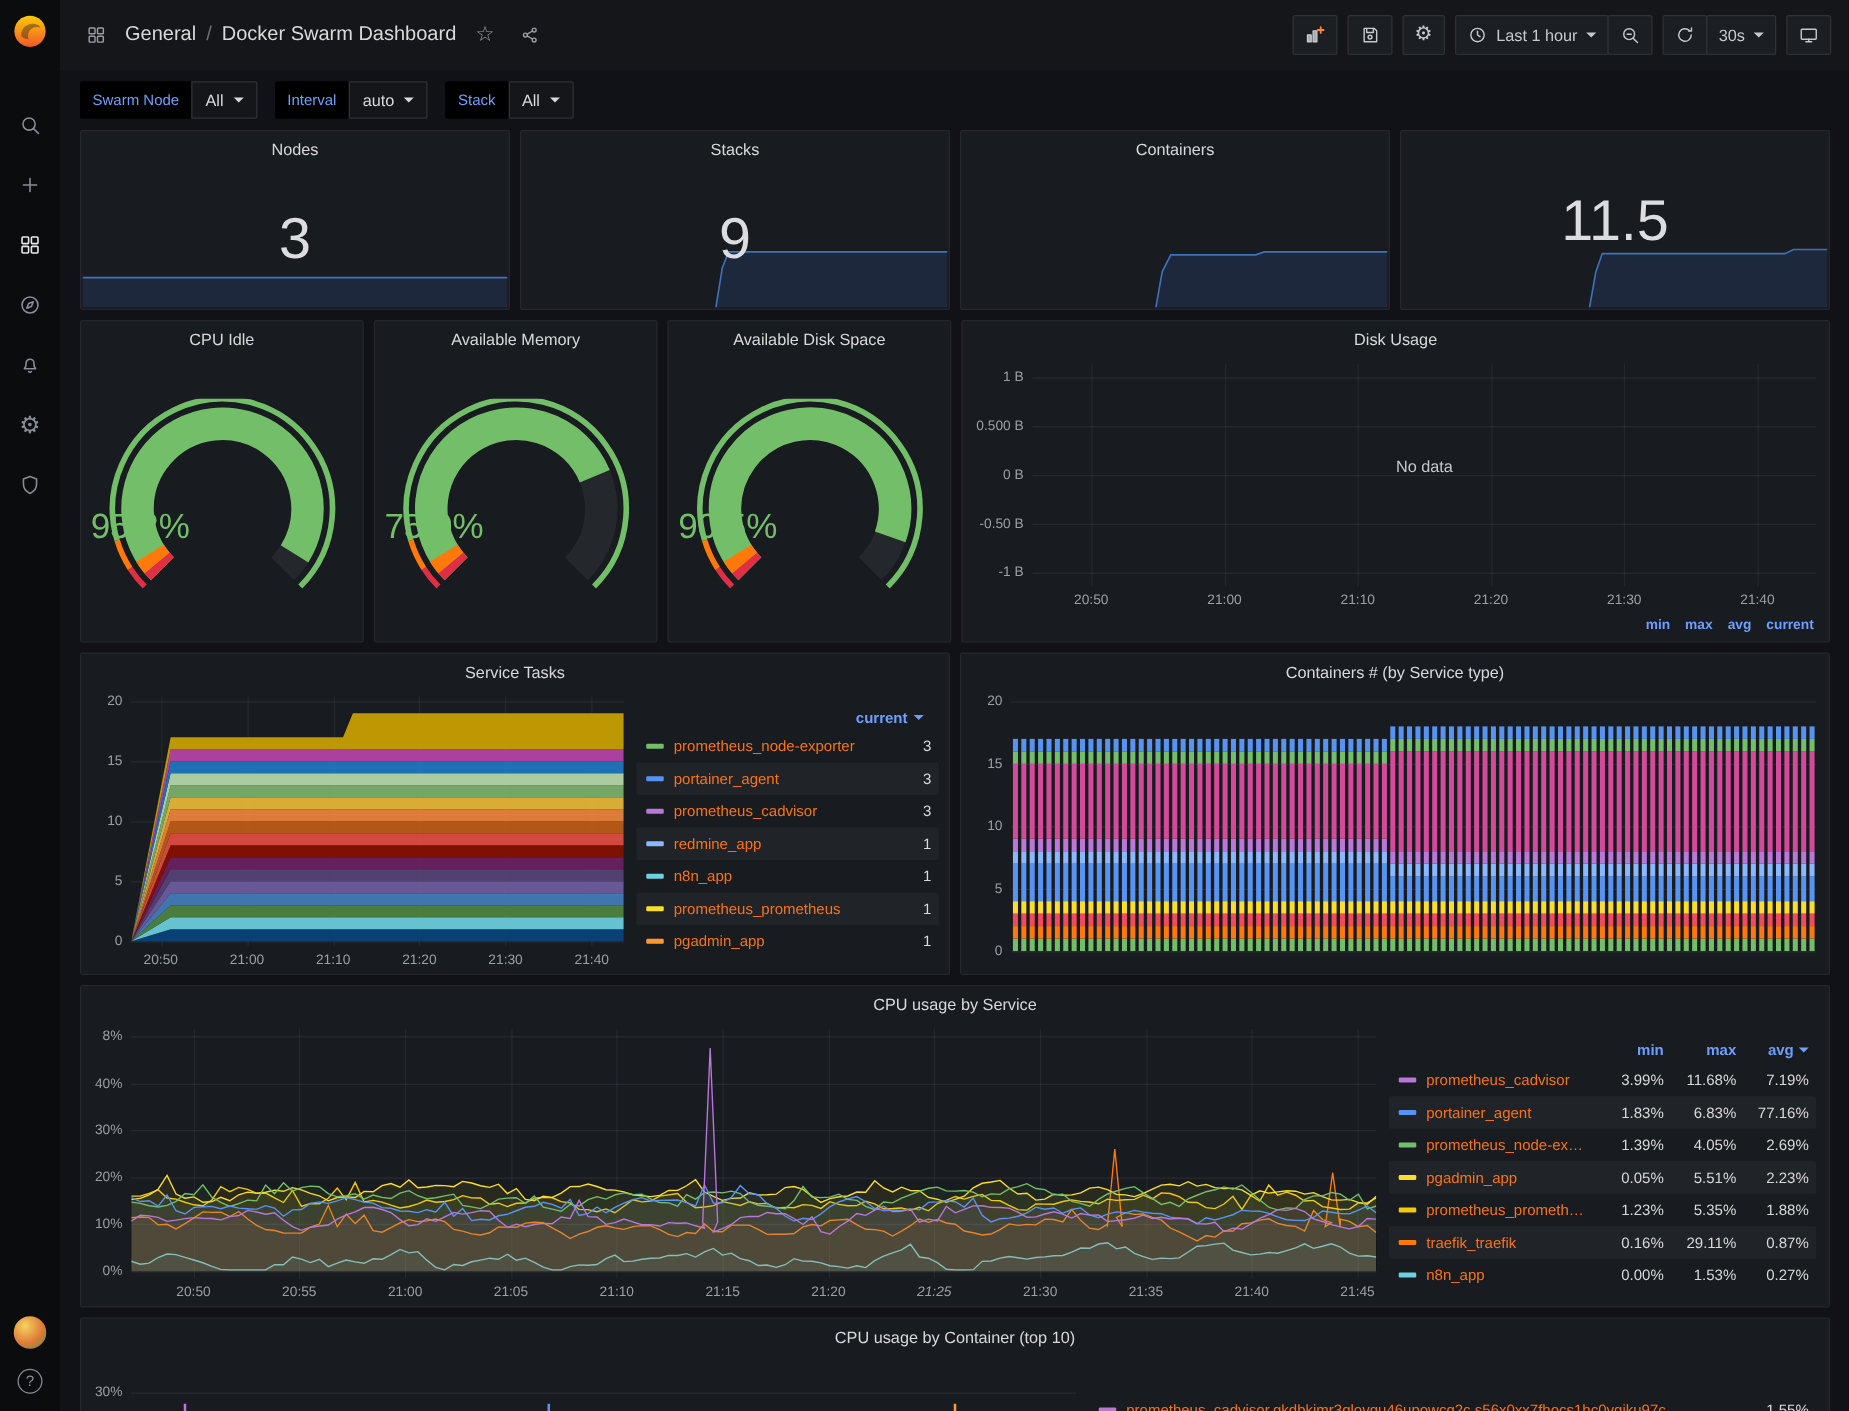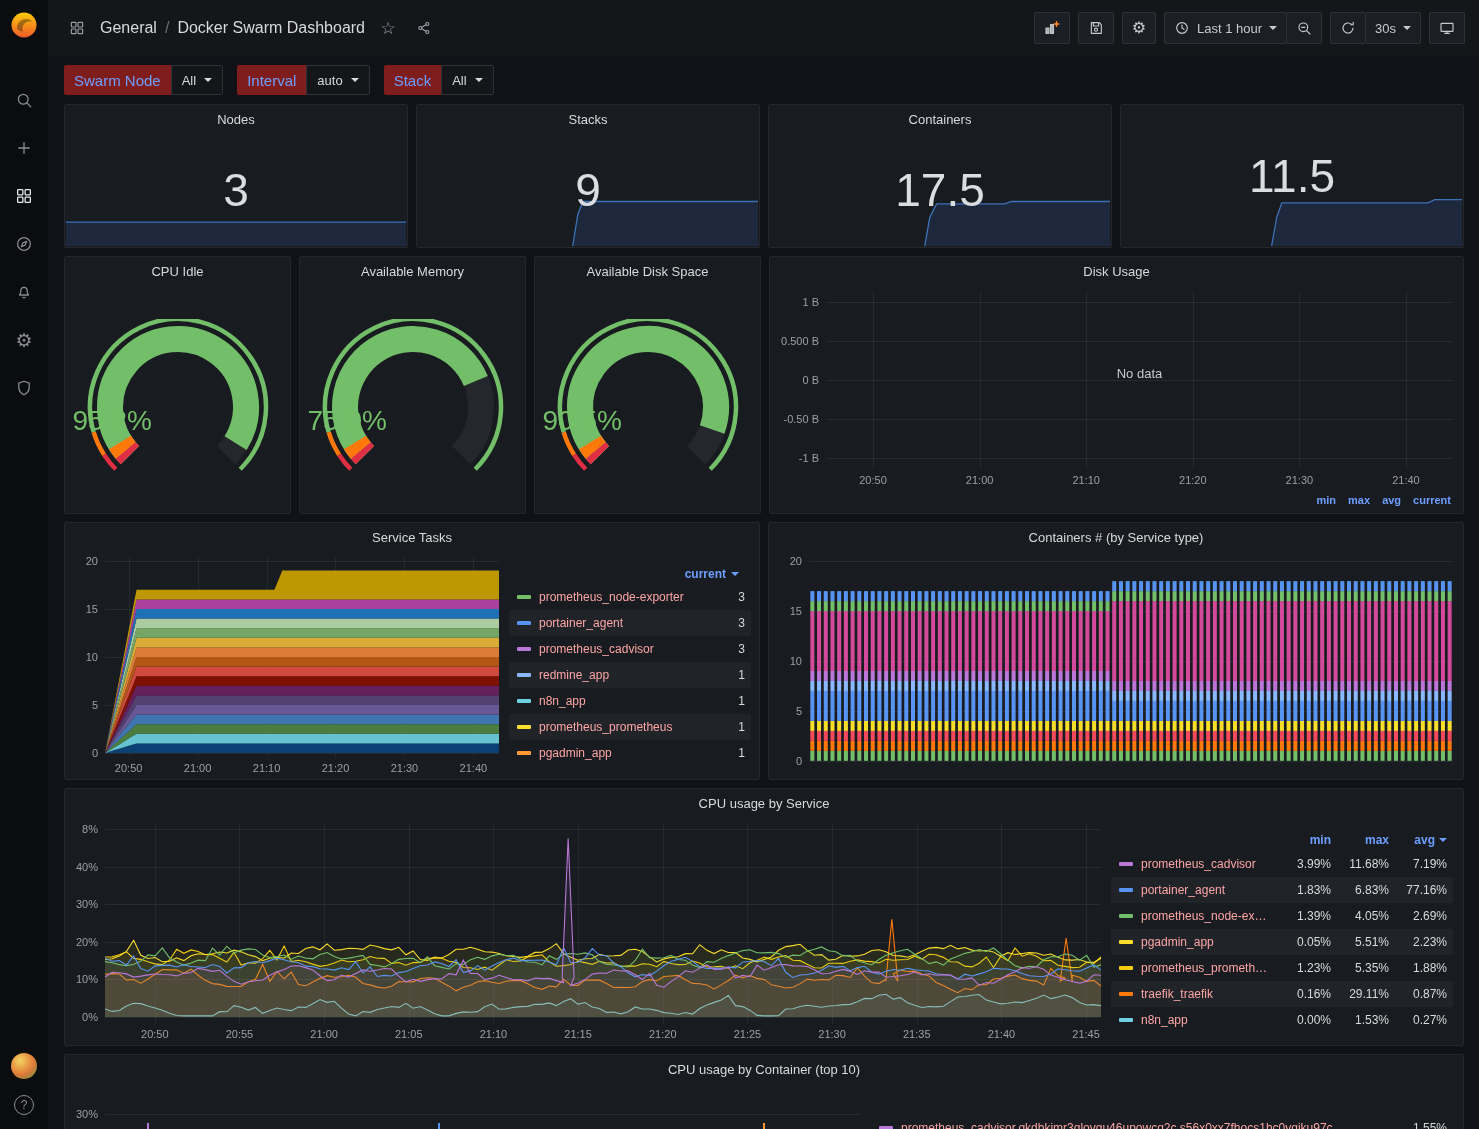--- a/index.html
+++ b/index.html
@@ -33,22 +33,22 @@
   display:inline-flex;align-items:center;justify-content:center;gap:7px;color:#c7c9cc;font-size:13px;
   padding:0 9px;cursor:pointer;font-family:inherit}
 .btn-group{display:flex}
 .btn-group .tbtn+.tbtn{margin-left:-1px}
 .caret{width:0;height:0;border-left:4px solid transparent;border-right:4px solid transparent;
   border-top:4px solid currentColor;display:inline-block}
 .caret.blue{border-top-color:#6e9fff}
 
 .filters{height:48px;display:flex;align-items:center;gap:14px;padding:0 16px;flex:none}
 .var{display:flex;align-items:center}
-.var-label{height:30px;display:flex;align-items:center;padding:0 10px;background:#7f1d1d;color:#6e9fff;
-  font-size:15px;font-weight:500;border-radius:2px 0 0 2px;cursor:pointer}
+.var-label{height:30px;display:flex;align-items:center;padding:0 10px;background:#000000;color:#6e9fff;
+  font-size:12px;font-weight:500;border-radius:2px 0 0 2px;cursor:pointer}
 .var-value{height:30px;display:flex;align-items:center;gap:8px;padding:0 10px;background:#15161a;
   border:1px solid #2e3137;color:#d8d9da;font-size:13px;border-radius:0 2px 2px 0;cursor:pointer;font-family:inherit}
 
 .dash{flex:1;display:flex;flex-direction:column;gap:8px;padding:0 15px 0 16px;overflow:hidden}
 .row{display:flex;gap:8px;flex:none}
 .panel{background:#181b1f;border:1px solid #25272d;border-radius:2px;position:relative;
   display:flex;flex-direction:column;min-width:0}
 .panel-title{height:28px;flex:none;display:flex;align-items:center;justify-content:center;
   font-size:13px;font-weight:500;color:#d8d9da;cursor:pointer}
 
@@ -74,21 +74,21 @@
 .ytick{position:absolute;right:7px;transform:translateY(-50%);font-size:11px;color:#9aa0a6;white-space:nowrap}
 .xtick{position:absolute;top:5px;transform:translateX(-50%);font-size:11px;color:#9aa0a6;white-space:nowrap}
 .chart-svg{position:absolute;inset:0;width:100%;height:100%}
 .no-data{position:absolute;left:50%;top:46%;transform:translate(-50%,-50%);font-size:13px;color:#c7c9cc;z-index:2}
 .panel-footer{height:22px;flex:none;display:flex;justify-content:flex-end;align-items:center;gap:12px;padding:0 12px 4px 0}
 .dl-link{color:#6e9fff;font-size:11px;font-weight:600;cursor:pointer}
 
 .lg-row{display:flex;align-items:center;height:26px;padding:0 6px 0 8px;font-size:12px;border-radius:2px;cursor:pointer}
 .zebra{background:rgba(204,204,220,0.05)}
 .lg-dash{width:14px;height:4px;border-radius:1px;margin-right:8px;flex:none}
-.lg-name{flex:1;min-width:0;white-space:nowrap;overflow:hidden;text-overflow:ellipsis;color:#fca5a5}
+.lg-name{flex:1;min-width:0;white-space:nowrap;overflow:hidden;text-overflow:ellipsis;color:#f97316}
 .lg-val{margin-left:10px;color:#d8d9da;flex:none}
 .lg-col{width:58px;text-align:right;color:#d8d9da;flex:none}
 .lg-col.head{color:#6e9fff;font-weight:600;display:inline-flex;justify-content:flex-end;align-items:center;gap:4px;cursor:pointer}
 .st-legend{width:250px;flex:none;padding:16px 8px 8px 0;display:flex;flex-direction:column}
 .st-lg-head{display:flex;justify-content:flex-end;padding-right:12px;margin-bottom:3px;font-size:12px;font-weight:600;color:#6e9fff}
 .sort-link{display:inline-flex;align-items:center;gap:5px;cursor:pointer}
 .cs-legend{width:352px;flex:none;padding:12px 10px 6px 0;display:flex;flex-direction:column}
 #cs-legend-head{display:flex;align-items:center;height:22px;padding:0 6px 0 8px;font-size:12px}
 .cc-legend{width:592px;flex:none;padding:32px 10px 0 0}
 </style>
@@ -281,21 +281,20 @@
         <section class="panel stat">
           <h2 class="panel-title">Stacks</h2>
           <div class="stat-value">9</div>
           <svg class="spark" viewBox="0 0 100 100" preserveAspectRatio="none">
               <path d="M45.5,100 L45.5,100 L 47,39.279999999999994 L 48.5,14.439999999999998 L 100,14.439999999999998 L100,100 Z" fill="rgba(61,113,217,0.16)"></path>
               <polyline points="45.5,100 47,39.279999999999994 48.5,14.439999999999998 100,14.439999999999998" fill="none" stroke="#3d71b8" stroke-width="1.3" vector-effect="non-scaling-stroke"></polyline>
             </svg>
         </section>
         <section class="panel stat">
           <h2 class="panel-title">Containers</h2>
-          <div class="stat-value">17.5</div>
           <svg class="spark" viewBox="0 0 100 100" preserveAspectRatio="none">
               <path d="M45.5,100 L45.5,100 L 47,44.800000000000004 L 49,19.040000000000006 L 69,19.040000000000006 L 71,14.439999999999998 L 100,14.439999999999998 L100,100 Z" fill="rgba(61,113,217,0.16)"></path>
               <polyline points="45.5,100 47,44.800000000000004 49,19.040000000000006 69,19.040000000000006 71,14.439999999999998 100,14.439999999999998" fill="none" stroke="#3d71b8" stroke-width="1.3" vector-effect="non-scaling-stroke"></polyline>
             </svg>
         </section>
         <section class="panel stat">
           <div class="stat-value">11.5</div>
           <svg class="spark" viewBox="0 0 100 100" preserveAspectRatio="none">
               <path d="M44,100 L44,100 L 45.5,44.800000000000004 L 47,17.200000000000003 L 90,17.200000000000003 L 92,10.760000000000005 L 100,10.760000000000005 L100,100 Z" fill="rgba(61,113,217,0.16)"></path>
               <polyline points="44,100 45.5,44.800000000000004 47,17.200000000000003 90,17.200000000000003 92,10.760000000000005 100,10.760000000000005" fill="none" stroke="#3d71b8" stroke-width="1.3" vector-effect="non-scaling-stroke"></polyline>
@@ -1535,21 +1534,21 @@
                   </svg>
                 </div>
               <div class="xlabels">
                   <div class="xtick" style="left: 5%;">20:50</div>
                   <div class="xtick" style="left: 13.5%;">20:55</div>
                   <div class="xtick" style="left: 22%;">21:00</div>
                   <div class="xtick" style="left: 30.5%;">21:05</div>
                   <div class="xtick" style="left: 39%;">21:10</div>
                   <div class="xtick" style="left: 47.5%;">21:15</div>
                   <div class="xtick" style="left: 56%;">21:20</div>
-                  <div class="xtick" style="left: 64.5%;">21:25</div>
+                  <div class="xtick" style="left: 64.5%; font-style: italic;">21:25</div>
                   <div class="xtick" style="left: 73%;">21:30</div>
                   <div class="xtick" style="left: 81.5%;">21:35</div>
                   <div class="xtick" style="left: 90%;">21:40</div>
                   <div class="xtick" style="left: 98.5%;">21:45</div>
                 </div>
             </div>
             <aside class="cs-legend">
               <div id="cs-legend-head">
                   <div class="lg-name" style="flex:1"></div>
                   <div class="lg-col head">min</div>

